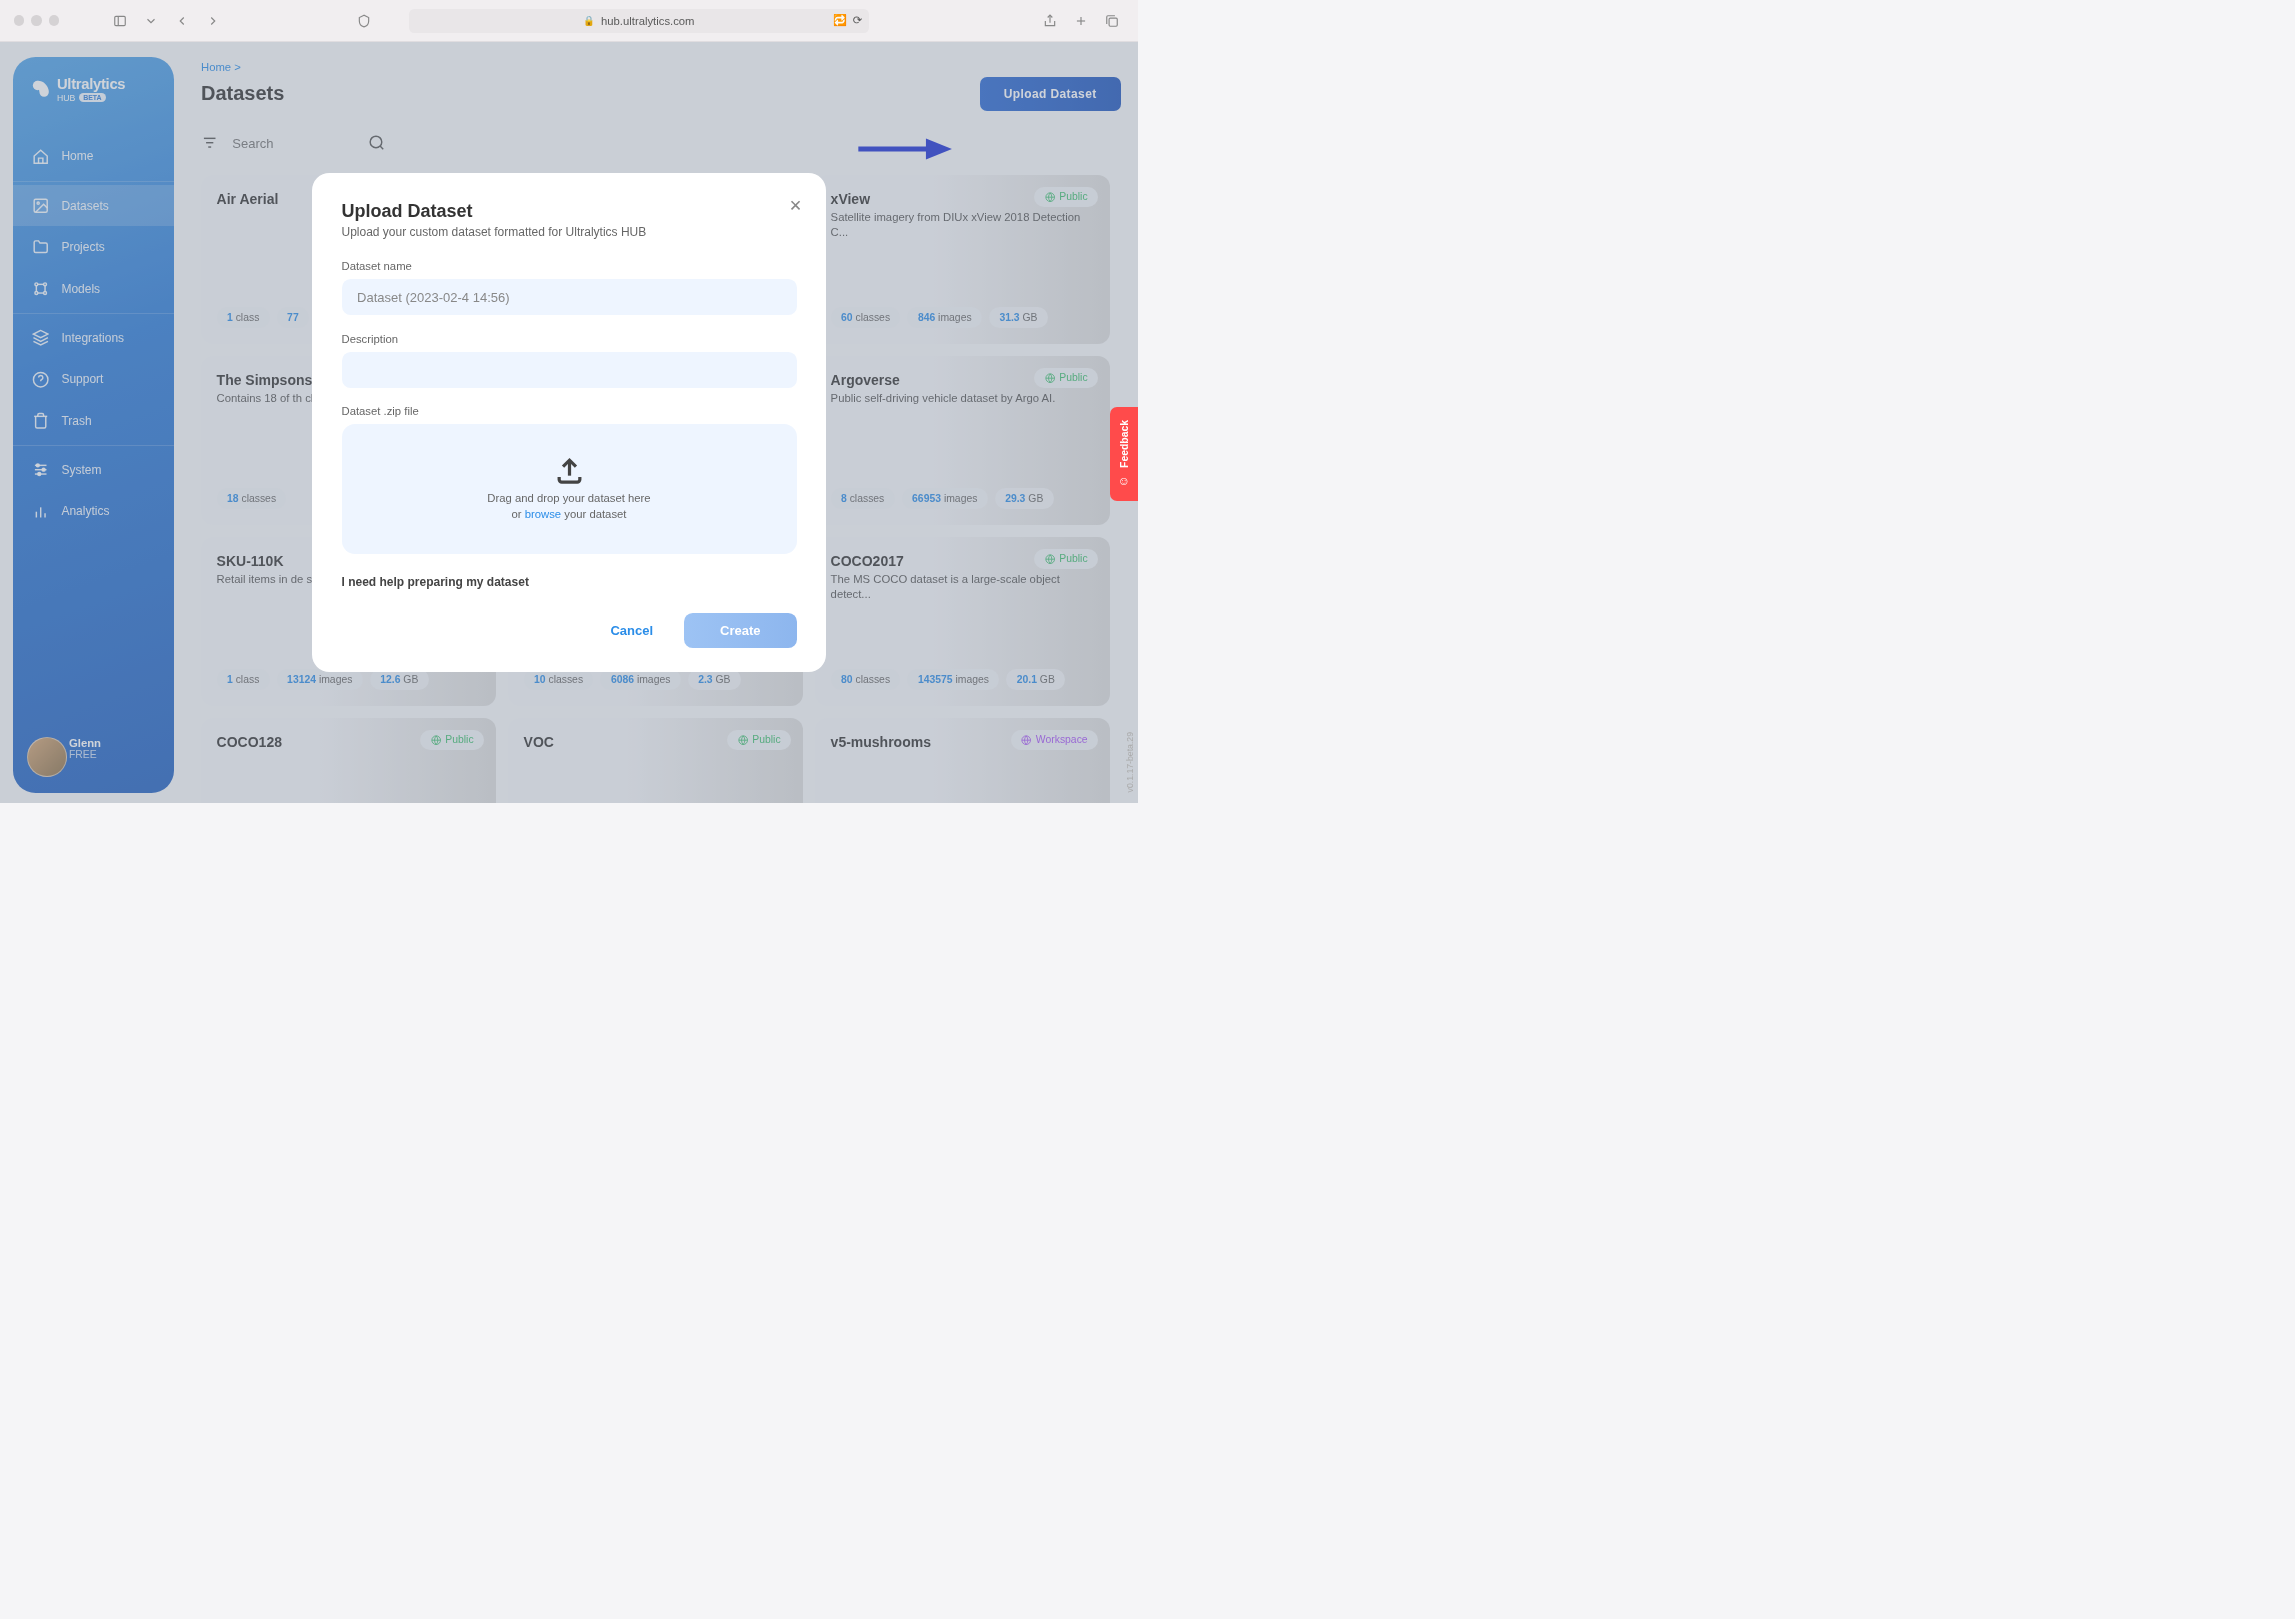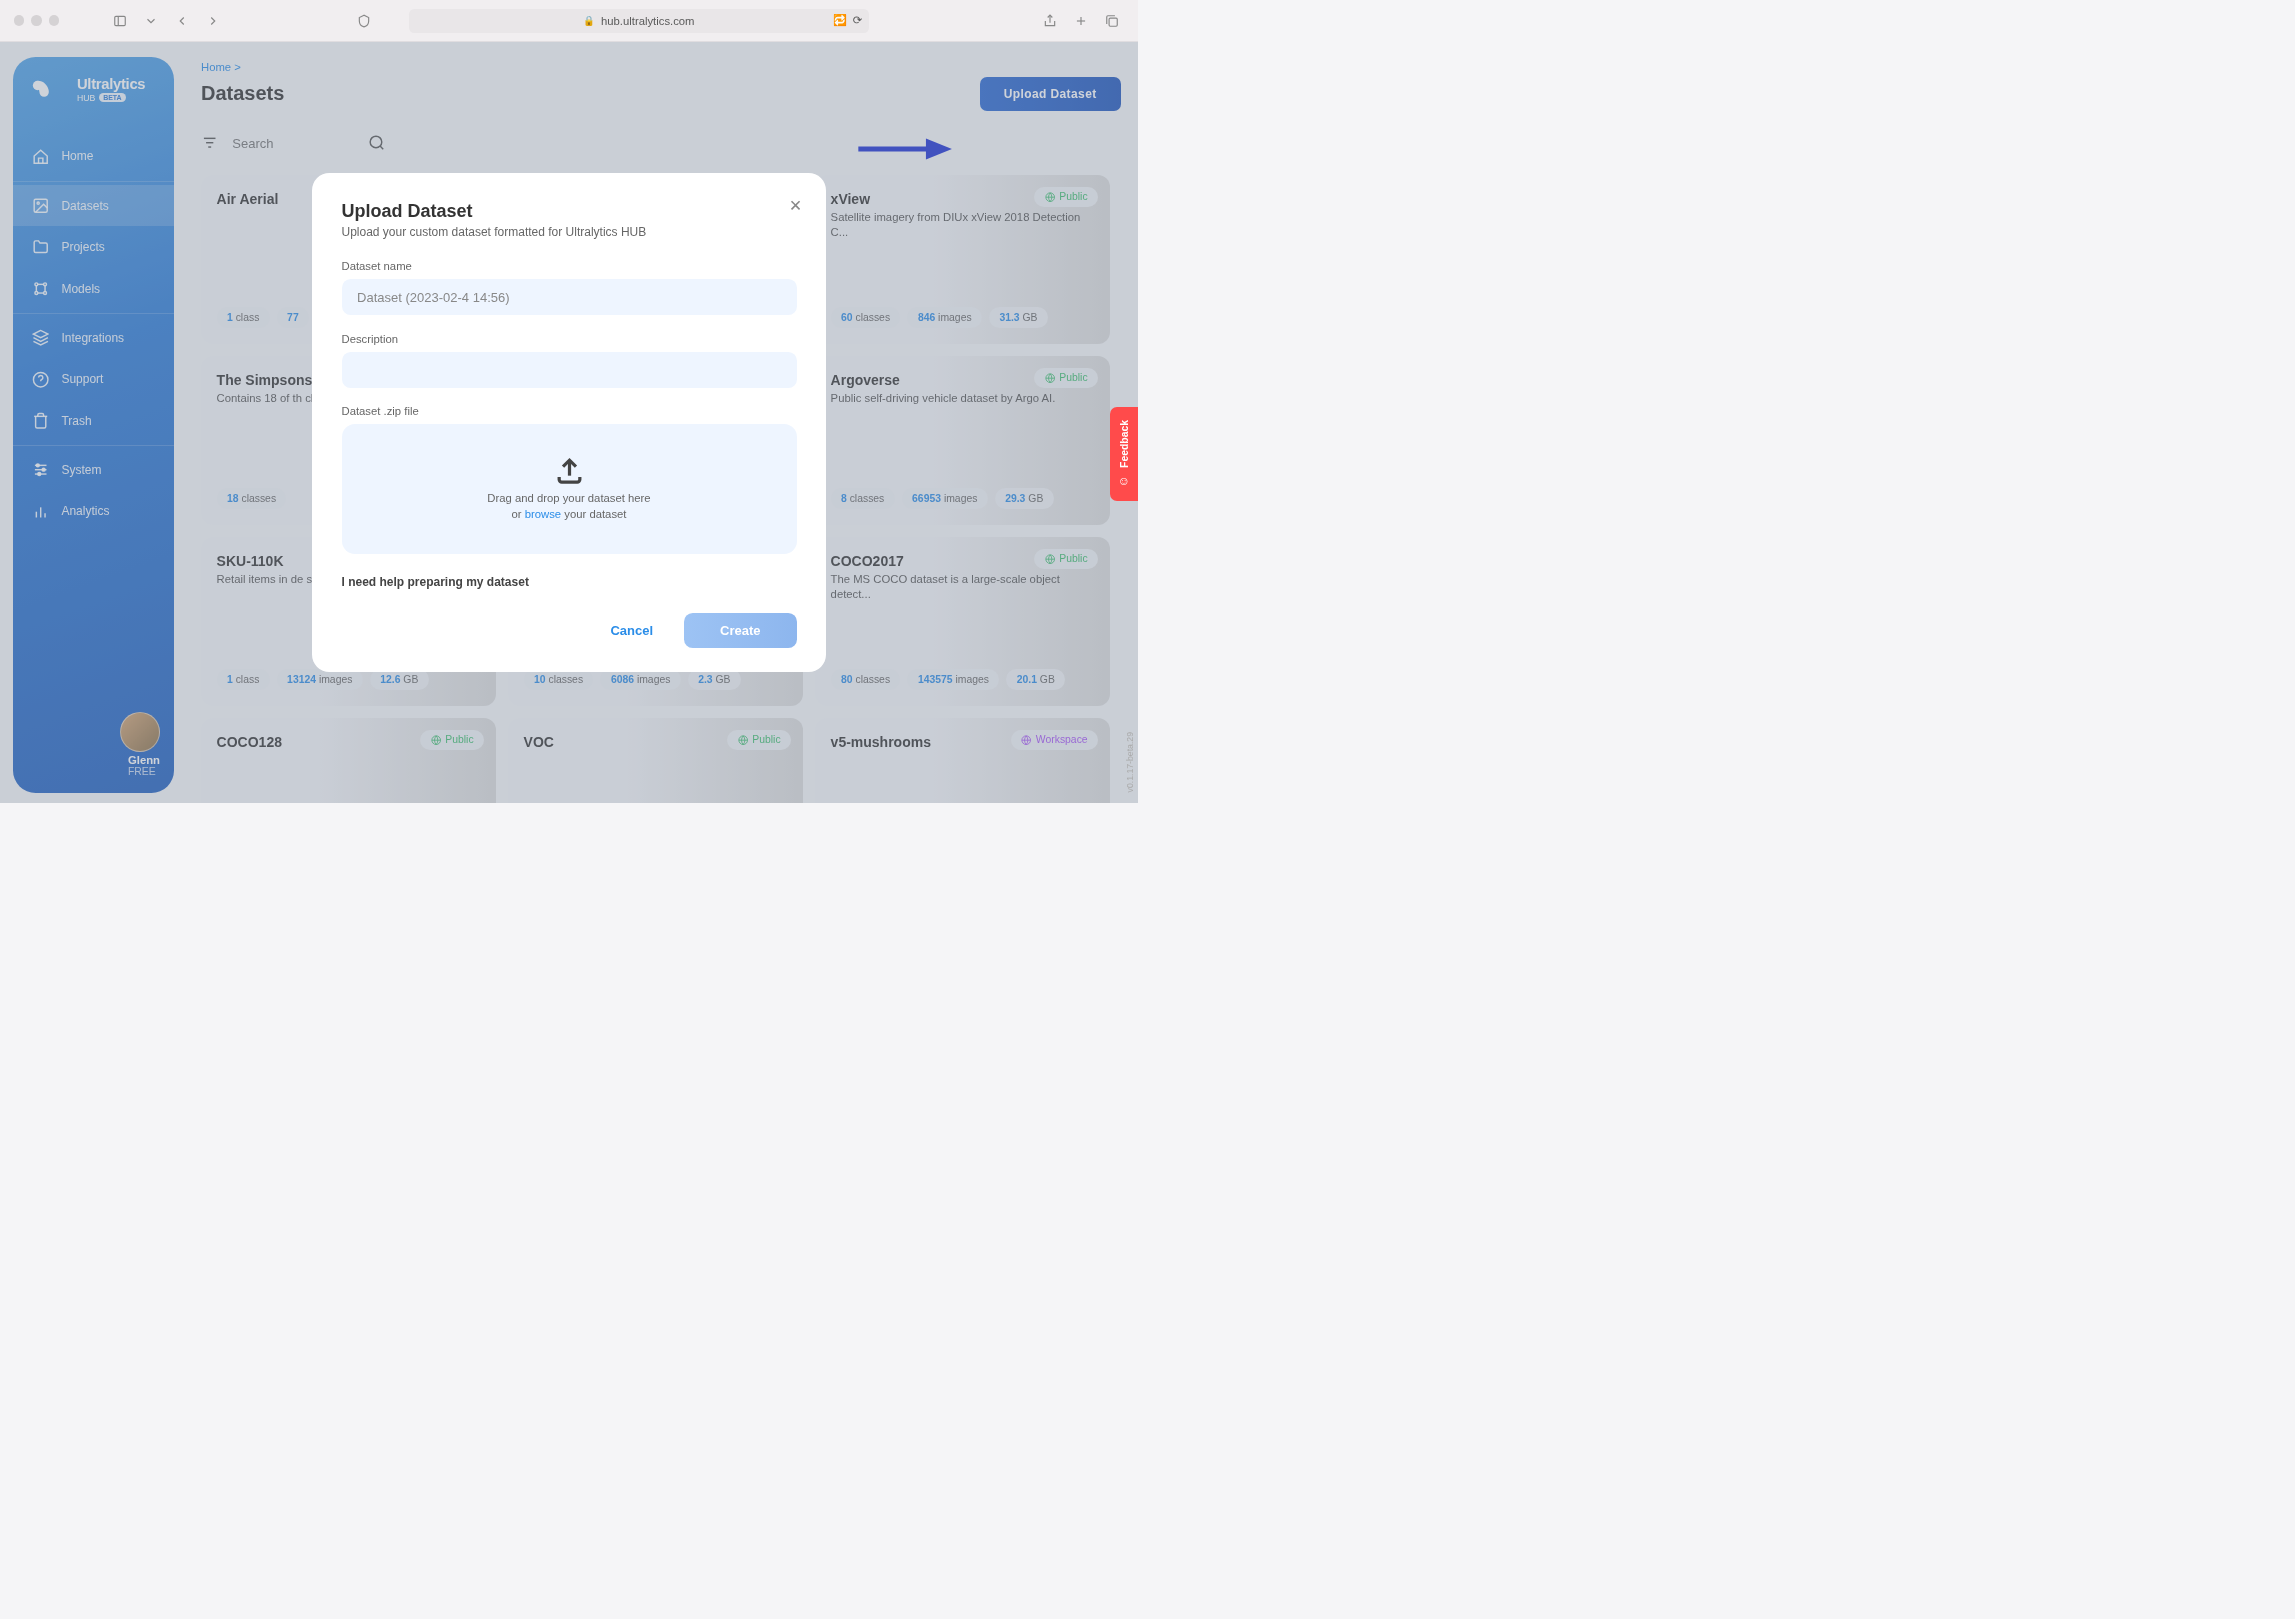--- a/index.html
+++ b/index.html
@@ -16,32 +16,32 @@
 .address-bar .lock { font-size: 9.6px; color: #555; }
 .address-bar span { font-size: 11.3px; color: #5a5a5a; }
 .address-icons { position: absolute; right: 7px; display: flex; gap: 5.2px; color: #888; font-size: 12px; }
 .browser-right { margin-left: auto; display: flex; gap: 7px; }
 
 
 .app { position: absolute; top: 42px; left: 0; right: 0; bottom: 0; background: #f7f9fb; }
 
 
 .sidebar { position: absolute; left: 13px; top: 14.8px; bottom: 10.4px; width: 161px; background: linear-gradient(160deg, #4fa3e8 0%, #2b7bd8 40%, #1f5fc0 100%); border-radius: 22.6px; display: flex; flex-direction: column; color: #fff; }
-.logo { padding: 19px 17.4px 15.6px; display: flex; align-items: center; gap: 24px; }
+.logo { padding: 19px 17.4px 15.6px; display: flex; align-items: center; gap: 4px; }
 .logo svg { width: 22.6px; height: 22.6px; }
 .logo-text { font-size: 14.8px; font-weight: 600; letter-spacing: -0.3px; }
 .logo-sub { font-size: 8.7px; display: flex; align-items: center; gap: 3.5px; margin-top: 1px; }
 .beta-badge { background: rgba(255,255,255,0.9); color: #2b7bd8; font-size: 7px; padding: 0.9px 4.3px; border-radius: 7px; font-weight: 700; }
 .nav { display: flex; flex-direction: column; padding-top: 17.4px; }
 .nav-item { display: flex; align-items: center; gap: 12px; padding: 12px 19px; font-size: 12px; color: rgba(255,255,255,0.92); cursor: pointer; }
 .nav-item.active { background: rgba(255,255,255,0.18); }
 .nav-item .icon { width: 17.4px; height: 17.4px; display: flex; align-items: center; justify-content: center; }
 .nav-item .icon svg { width: 17.4px; height: 17.4px; stroke: currentColor; fill: none; stroke-width: 2; }
 .nav-divider { height: 0.9px; background: rgba(255,255,255,0.18); margin: 3.5px 0; }
-.user-section { margin-top: auto; padding: 15.6px 14px; display: flex; align-items: flex-end; gap: 2px; flex-direction: column; }
+.user-section { margin-top: auto; padding: 15.6px 14px; display: flex; align-items: flex-start; gap: 2px; }
 .avatar { width: 40px; height: 40px; border-radius: 50%; background: linear-gradient(135deg, #d4a574, #8b6f47); border: 1.7px solid rgba(255,255,255,0.5); }
 .user-name { font-size: 11.3px; font-weight: 600; }
 .user-plan { font-size: 10.4px; color: rgba(255,255,255,0.75); }
 
 
 .main { position: absolute; left: 187px; right: 0; top: 0; bottom: 0; padding: 19px 17.4px 0 14px; overflow: hidden; }
 .breadcrumb { font-size: 11.3px; color: #2b8de8; margin-bottom: 3.5px; }
 .page-title-row { display: flex; align-items: center; justify-content: space-between; margin-bottom: 17.4px; }
 .page-title { font-size: 20px; font-weight: 700; color: #333; }
 .upload-btn { background: linear-gradient(90deg, #2968d3, #1d55bd); color: #fff; border: none; padding: 10.4px 24px; border-radius: 7px; font-size: 12px; font-weight: 600; letter-spacing: 0.4px; cursor: pointer; }

